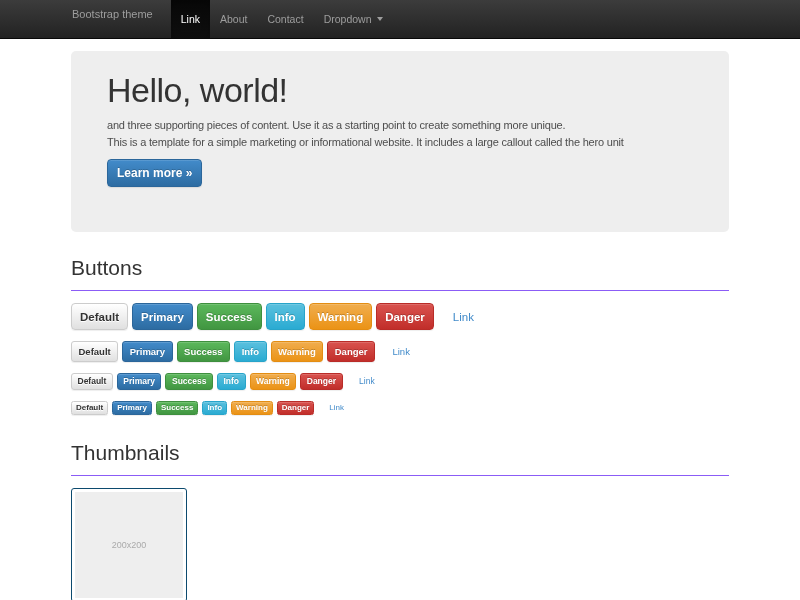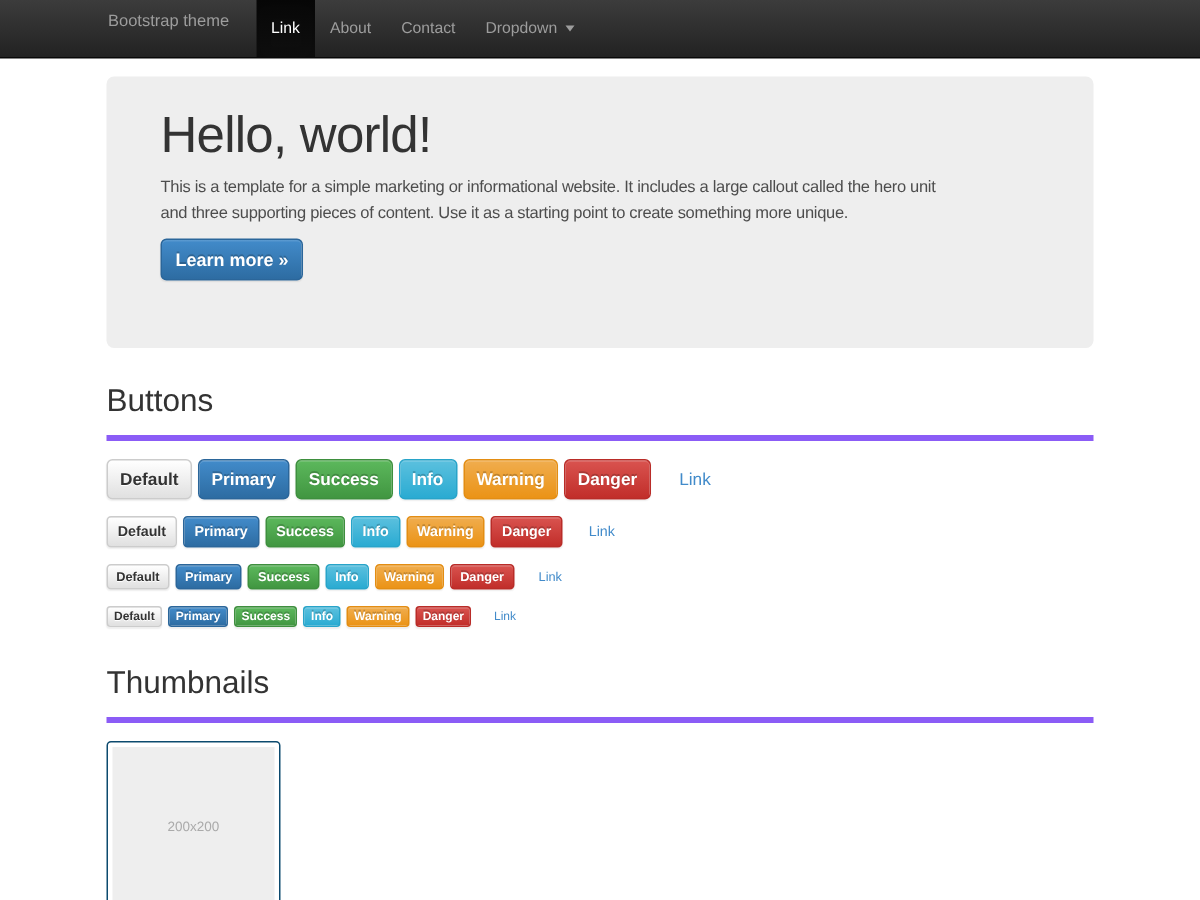--- a/index.html
+++ b/index.html
@@ -69,21 +69,21 @@
     background: linear-gradient(#428bca, #2d6ca2);
     border: 1px solid #2b669a;
     text-shadow: 0 -1px 0 rgba(0,0,0,.2);
     box-shadow: inset 0 1px 0 rgba(255,255,255,.12), 0 1px 1px rgba(0,0,0,.08);
     cursor: pointer;
   }
 
   
   .page-header {
     margin: 24px 0 12px; padding-bottom: 10px;
-    border-bottom: 4px solid #8b5cf6;
+    border-bottom: 1px solid #8b5cf6;
     font-size: 21px; line-height: 24px; font-weight: 500; color: #333;
   }
   .page-header.thumbs { margin-top: 26px; }
 
   
   .btn-row { display: flex; align-items: center; gap: 4px; }
   .btn-row + .btn-row { margin-top: 11px; }
   .btn {
     display: inline-block; font-family: inherit; font-weight: bold;
     text-align: center; border: 1px solid transparent; cursor: pointer;
@@ -135,22 +135,22 @@
       </a>
     </div>
   </div>
 </nav>
 
 <div class="container">
 
   <div class="jumbotron">
     <h1 class="hero-title">Hello, world!</h1>
     <p class="hero-text">
+      <span>and three supporting pieces of content. Use it as a starting point to create something more unique.</span>
       <span>This is a template for a simple marketing or informational website. It includes a large callout called the hero unit</span>
-      <span>and three supporting pieces of content. Use it as a starting point to create something more unique.</span>
     </p>
     <a class="hero-btn">Learn more »</a>
   </div>
 
   <h1 class="page-header">Buttons</h1>
 
   <div class="btn-row">
     <button class="btn s-lg v-default">Default</button>
     <button class="btn s-lg v-primary">Primary</button>
     <button class="btn s-lg v-success">Success</button>

